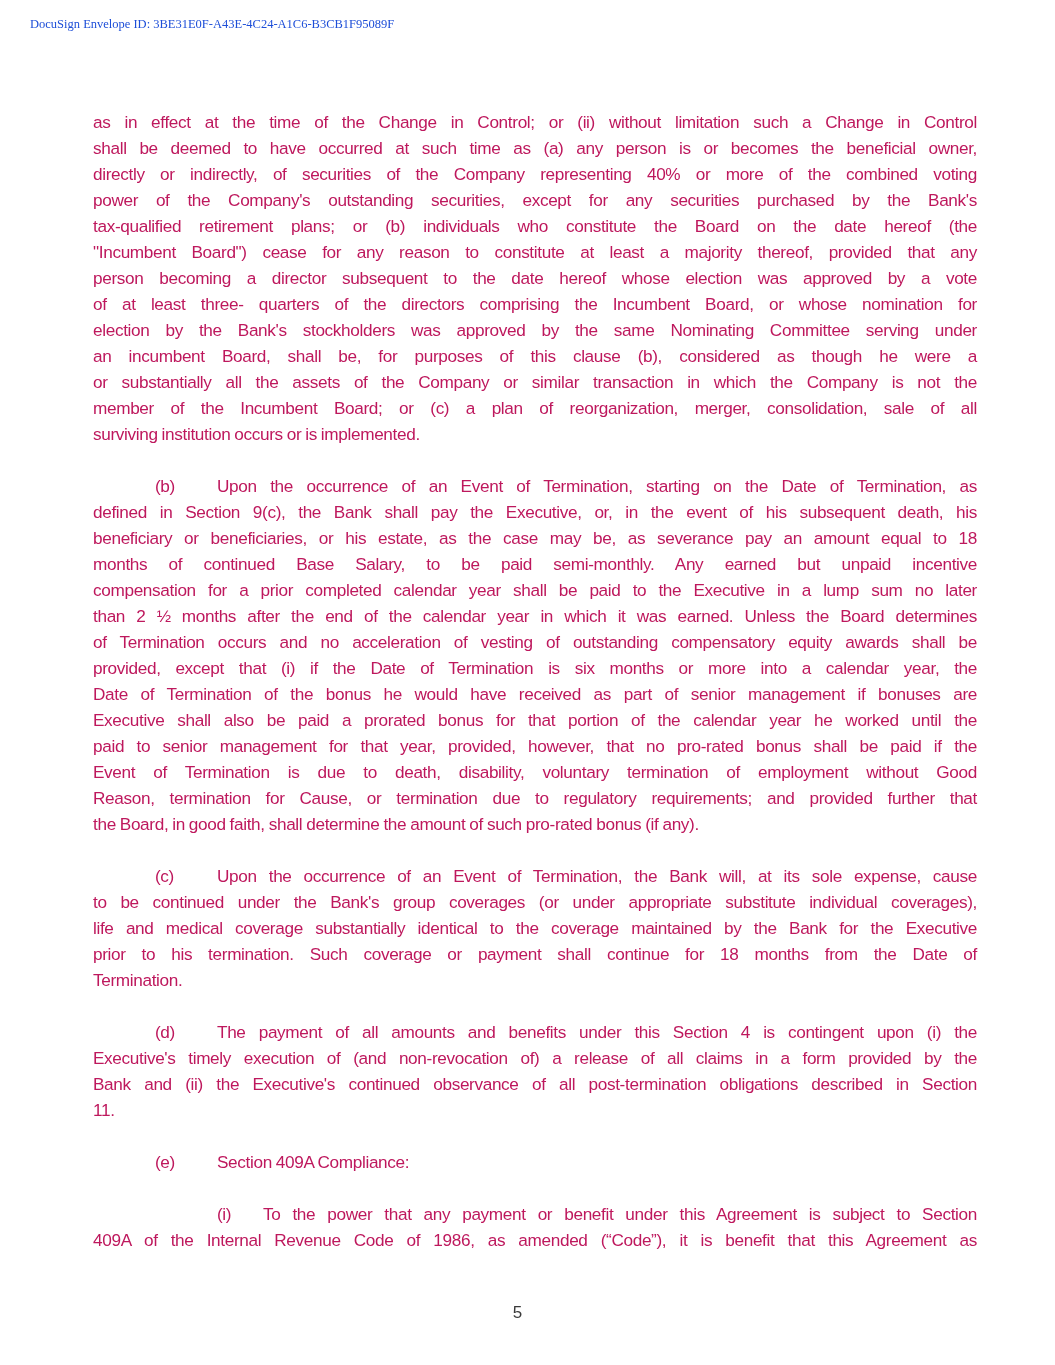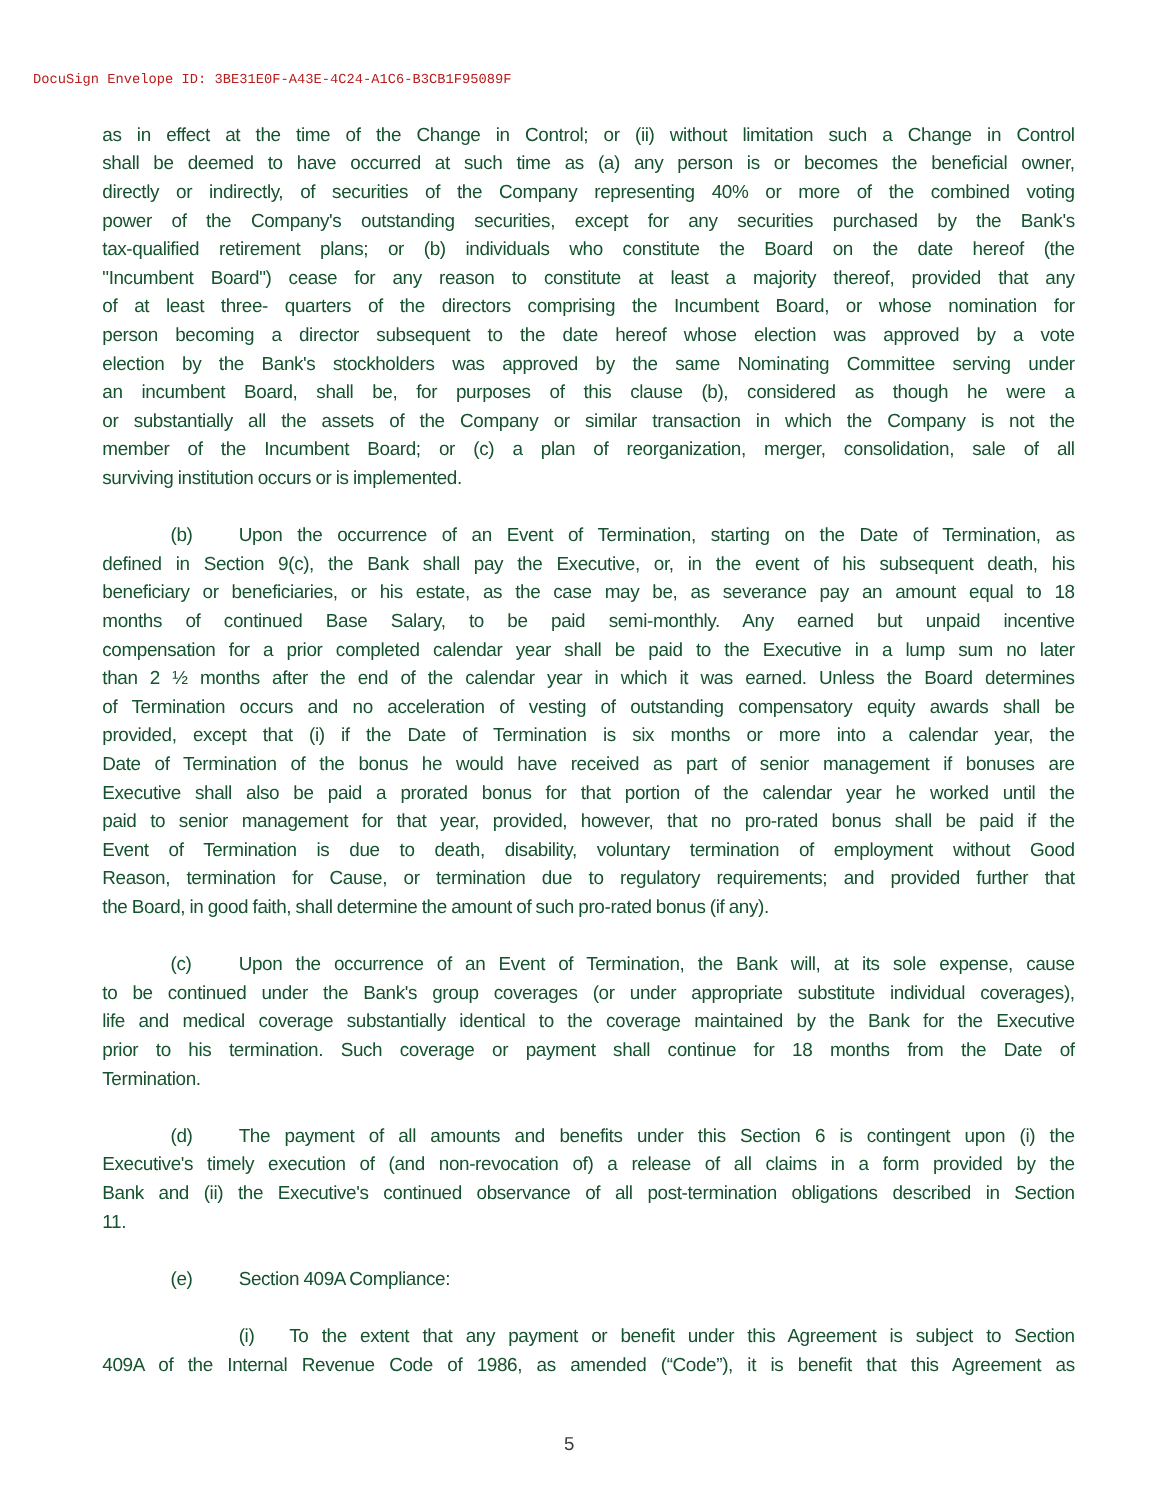--- a/index.html
+++ b/index.html
@@ -12,35 +12,34 @@
       height: 1365px;
       position: relative;
       overflow: hidden;
       font-family: "Liberation Sans", sans-serif;
       color: #333333;
     }
     .envelope-header {
       position: absolute;
       left: 30px;
       top: 17px;
-      font-family: Liberation Mono, monospace;
+      font-family: Liberation Serif, serif;
       font-size: 12.5px;
-      color: #b91c1c;
+      color: #1d4ed8;
       letter-spacing: 0;
-      margin-top: 48px;
     }
     .page-body {
       position: absolute;
       left: 93px;
       top: 109px;
       width: 884px;
       font-family: "Liberation Sans", sans-serif;
       font-size: 17.2px;
       line-height: 26px;
-      color: #14532d;
+      color: #be185d;
       letter-spacing: -0.35px;
       word-spacing: -0.5px;
     }
     .line {
       display: block;
       text-align: justify;
       text-align-last: justify;
       white-space: nowrap;
       height: 26px;
     }
@@ -89,22 +88,22 @@
 
 <div class="page-body">
 
   <div class="para">
     <span class="line">as in effect at the time of the Change in Control; or (ii) without limitation such a Change in Control</span>
     <span class="line">shall be deemed to have occurred at such time as (a) any person is or becomes the beneficial owner,</span>
     <span class="line">directly or indirectly, of securities  of  the  Company representing 40% or more of the combined voting</span>
     <span class="line">power  of  the  Company's  outstanding securities, except for any securities purchased by the Bank's</span>
     <span class="line">tax-qualified retirement plans; or (b) individuals who constitute the Board on the date hereof (the</span>
     <span class="line">"Incumbent  Board") cease for any reason to constitute at least a majority thereof, provided that any</span>
+    <span class="line">person  becoming    a director subsequent to the date hereof whose election was approved by a vote</span>
     <span class="line">of at least three- quarters of the directors comprising the Incumbent Board, or whose nomination for</span>
-    <span class="line">person  becoming    a director subsequent to the date hereof whose election was approved by a vote</span>
     <span class="line">election  by  the Bank's stockholders was approved by the same Nominating Committee serving under</span>
     <span class="line">an incumbent Board, shall be, for purposes of this clause (b), considered as though  he  were  a</span>
     <span class="line">or substantially all the assets of the Company or similar transaction in which the Company is not the</span>
     <span class="line">member  of the Incumbent  Board; or (c) a plan of  reorganization, merger, consolidation, sale of  all</span>
     <span class="line last">surviving institution occurs or is  implemented.</span>
   </div>
 
   <div class="gap"></div>
 
   <div class="para">
@@ -130,34 +129,34 @@
     <span class="line ind1"><span class="label-tab">(c)</span><span>Upon the occurrence of an Event of Termination, the Bank will, at its sole expense, cause</span></span>
     <span class="line">to be continued under the Bank's group coverages (or under appropriate substitute individual coverages),</span>
     <span class="line">life and medical coverage substantially identical to the coverage maintained by the Bank for the Executive</span>
     <span class="line">prior to his termination.  Such coverage or payment shall continue for 18 months from the Date of</span>
     <span class="line last">Termination.</span>
   </div>
 
   <div class="gap"></div>
 
   <div class="para">
-    <span class="line ind1"><span class="label-tab">(d)</span><span>The payment of all amounts and benefits under this Section 6 is contingent upon (i) the</span></span>
+    <span class="line ind1"><span class="label-tab">(d)</span><span>The payment of all amounts and benefits under this Section 4 is contingent upon (i) the</span></span>
     <span class="line">Executive's timely execution of (and non-revocation of) a release of all claims in a form provided by the</span>
     <span class="line">Bank and (ii) the Executive's continued observance of all post-termination obligations described in Section</span>
     <span class="line last">11.</span>
   </div>
 
   <div class="gap"></div>
 
   <div class="para">
     <span class="line ind1 last"><span class="label-tab">(e)</span><span>Section 409A Compliance:</span></span>
   </div>
 
   <div class="gap"></div>
 
   <div class="para">
-    <span class="line ind2"><span class="label-tab-sm">(i)</span><span>To the extent that any payment or benefit under this Agreement is subject to Section</span></span>
+    <span class="line ind2"><span class="label-tab-sm">(i)</span><span>To the power that any payment or benefit under this Agreement is subject to Section</span></span>
     <span class="line">409A of the Internal Revenue Code of 1986, as amended (“Code”), it is benefit that this Agreement as</span>
   </div>
 
 </div>
 
 <div class="page-number">5</div>
 
 </body></html>

